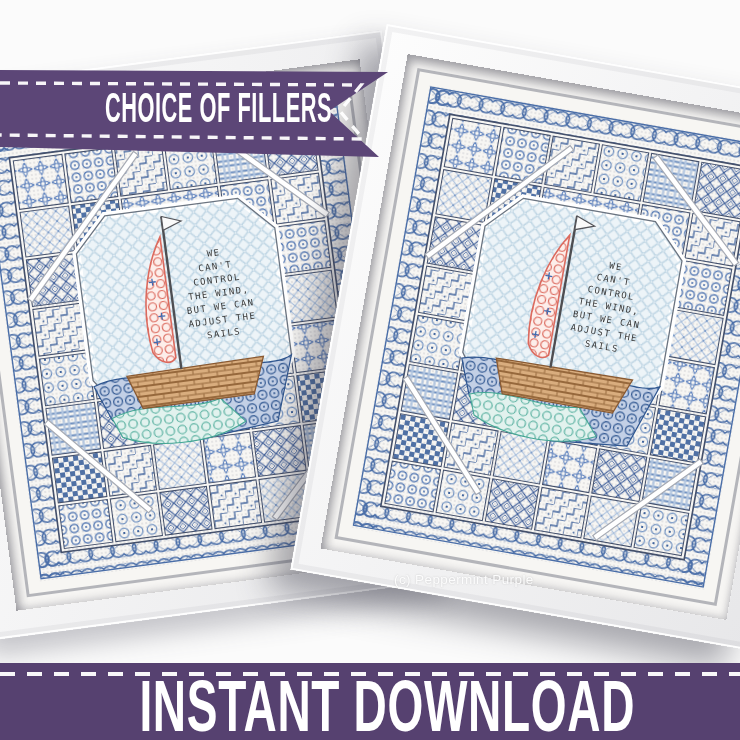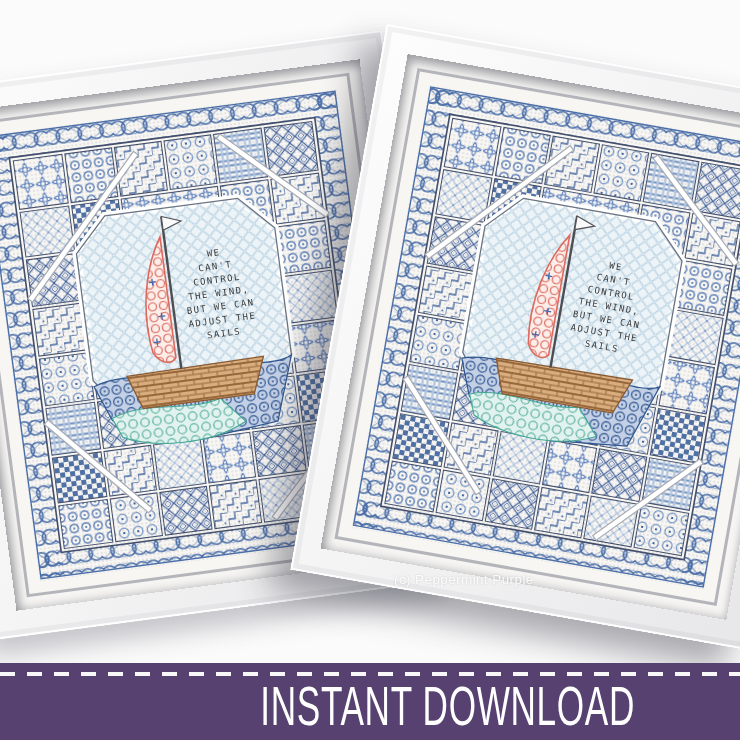--- a/index.html
+++ b/index.html
@@ -68,21 +68,21 @@
   .bottom-banner{
     position:absolute;left:0;bottom:0;width:740px;height:77px;z-index:5;
     background:#564170;
   }
   .stitch-line{
     position:absolute;left:0;top:9px;width:100%;height:4px;
     background:repeating-linear-gradient(90deg,rgba(255,255,255,.96) 0 15px,rgba(0,0,0,0) 15px 27px);
   }
   .bottom-label{
     position:absolute;left:0;right:0;top:14px;height:58px;line-height:58px;
-    text-align:right;color:#fff;font-weight:400;font-size:55px;white-space:nowrap;
+    text-align:left;color:#fff;font-weight:700;font-size:72px;white-space:nowrap;
   }
   .bottom-label span{display:inline-block;transform:scaleX(.64);transform-origin:center;letter-spacing:1px;}
 </style>
 </head>
 <body>
 
 <div class="scene">
 
   <div class="frame frame-left">
     <div class="mat">
@@ -405,20 +405,29 @@
                 <text x="216" y="217.5">ADJUST THE</text>
                 <text x="216" y="231">SAILS</text>
               </g>
             </svg></div>
       </div>
     </div>
   </div>
 
   <div class="watermark">(c) Peppermint Purple</div>
 
+  <div class="top-banner">
+    <svg width="400" height="96" viewBox="0 0 400 96">
+      <polygon id="ribbon-poly" points="0,4 388,6 329,45 379,91 0,81" fill="#5c4677"></polygon>
+      <path id="ribbon-dash" d="M0,17 L361,19 L340,45 L363,73 L0,69" fill="none" stroke="#ffffff" stroke-width="3.4" stroke-dasharray="10 8" opacity=".95"></path>
+    </svg>
+    <div class="top-label">
+      <span>CHOICE OF FILLERS</span>
+    </div>
+  </div>
 
   <div class="bottom-banner" id="bottom-banner" style="background: rgb(86, 65, 112);">
     <div class="stitch-line"></div>
     <div class="bottom-label">
       <span>INSTANT DOWNLOAD</span>
     </div>
   </div>
 
 </div>
 

